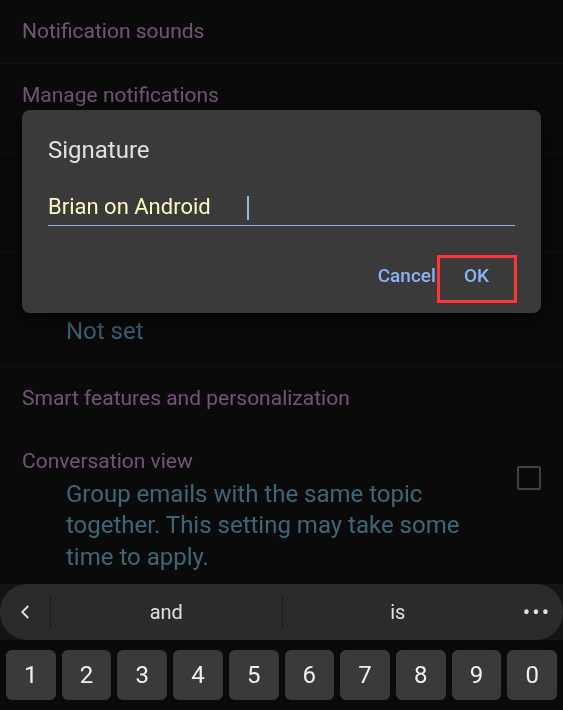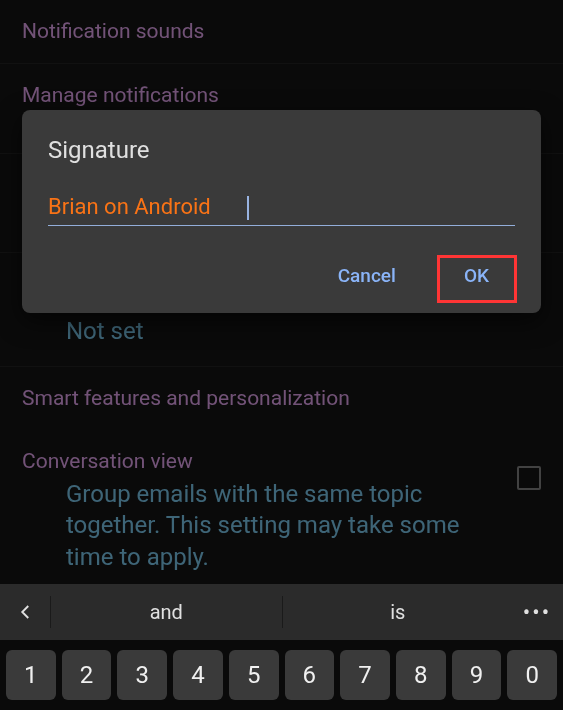--- a/index.html
+++ b/index.html
@@ -91,37 +91,36 @@
     .dialog-input-wrap {
       position: relative;
       border-bottom: 1.5px solid #93aeda;
       padding-bottom: 6px;
       margin-bottom: 30px;
     }
     .dialog-input {
       background: transparent;
       border: none;
       outline: none;
-      color: #f97316;
+      color: #fef9c3;
       font-size: 22px;
       width: 100%;
       font-family: inherit;
     }
     .cursor {
       position: absolute;
       left: 199px;
       top: 2px;
       width: 1.5px;
       height: 24px;
       background: #99b4e2;
     }
     .dialog-actions {
       display: flex;
       justify-content: flex-end;
-      gap: 40px;
       align-items: center;
       padding-right: 12px;
     }
     .dialog-btn {
       background: transparent;
       border: none;
       color: #8ab4f8;
       font-size: 19px;
       font-weight: 500;
       cursor: pointer;
@@ -143,20 +142,21 @@
       left: 0;
       right: 0;
       background: #141414;
     }
     .kb-suggest {
       display: flex;
       align-items: center;
       height: 56px;
       background: #2b2b2b;
       padding: 0 2px;
+      border-radius: 27px;
     }
     .kb-back {
       width: 48px;
       display: flex;
       align-items: center;
       justify-content: center;
       cursor: pointer;
     }
     .kb-back svg {
       width: 18px;

